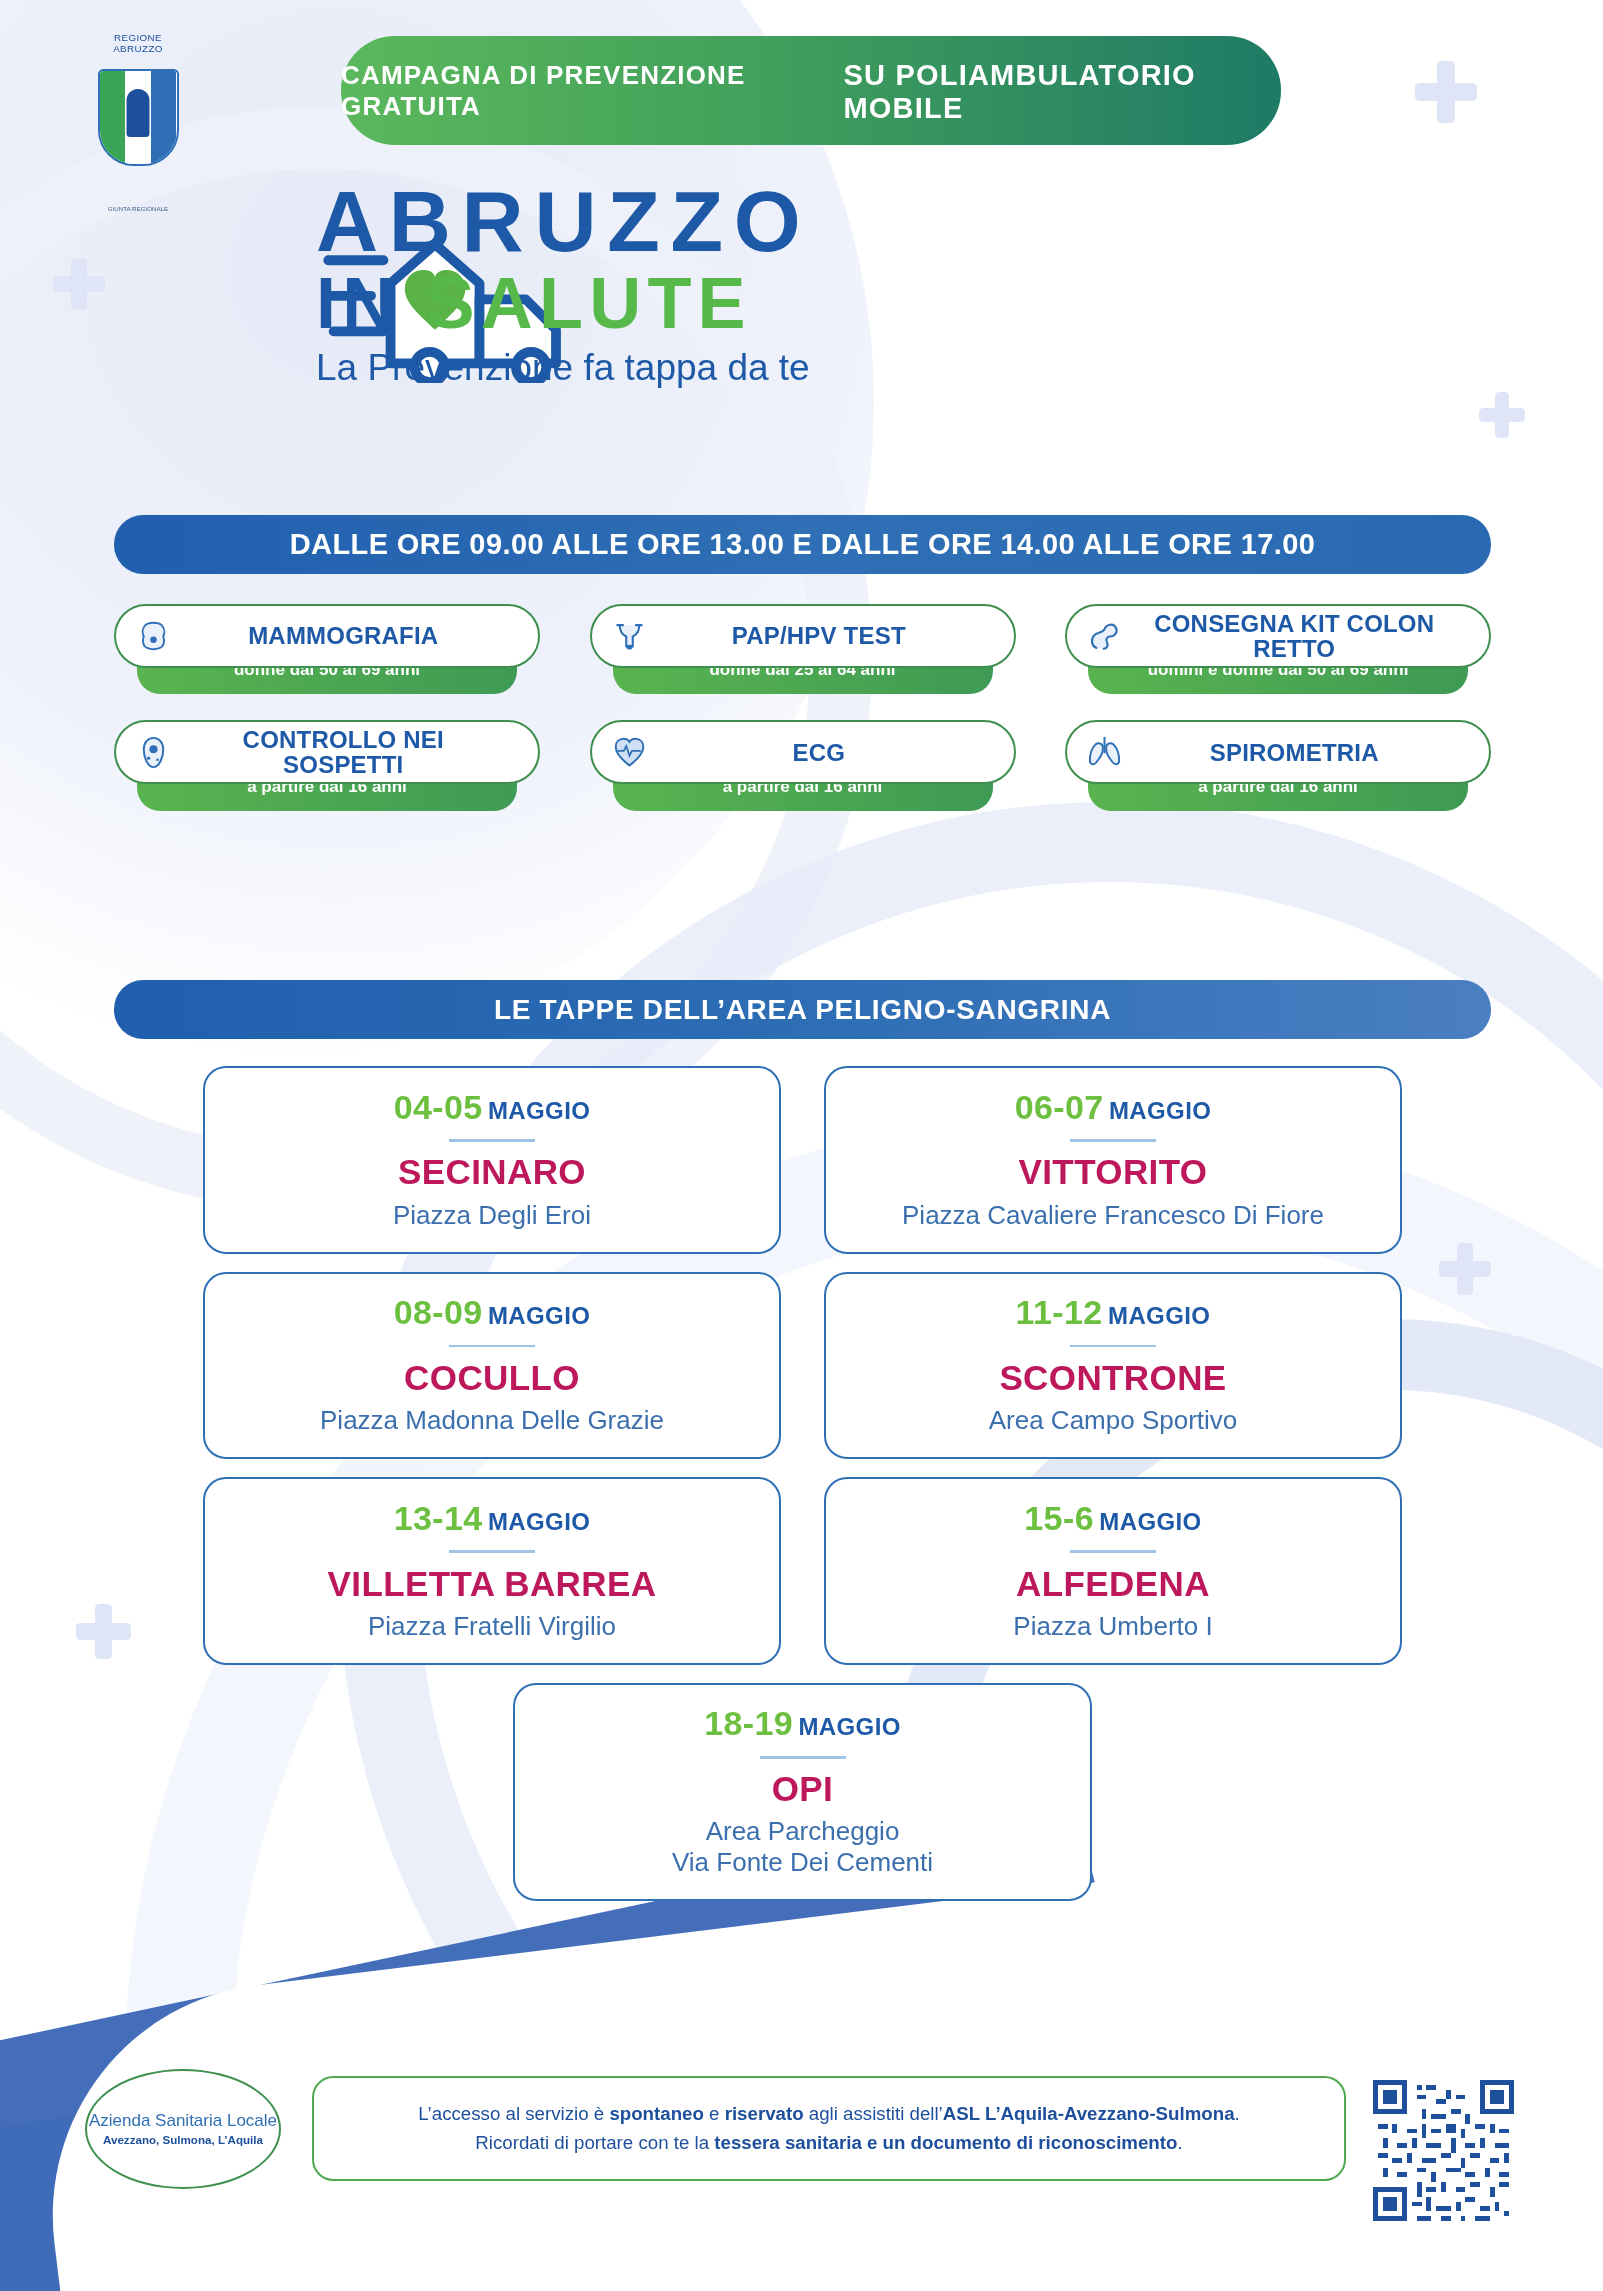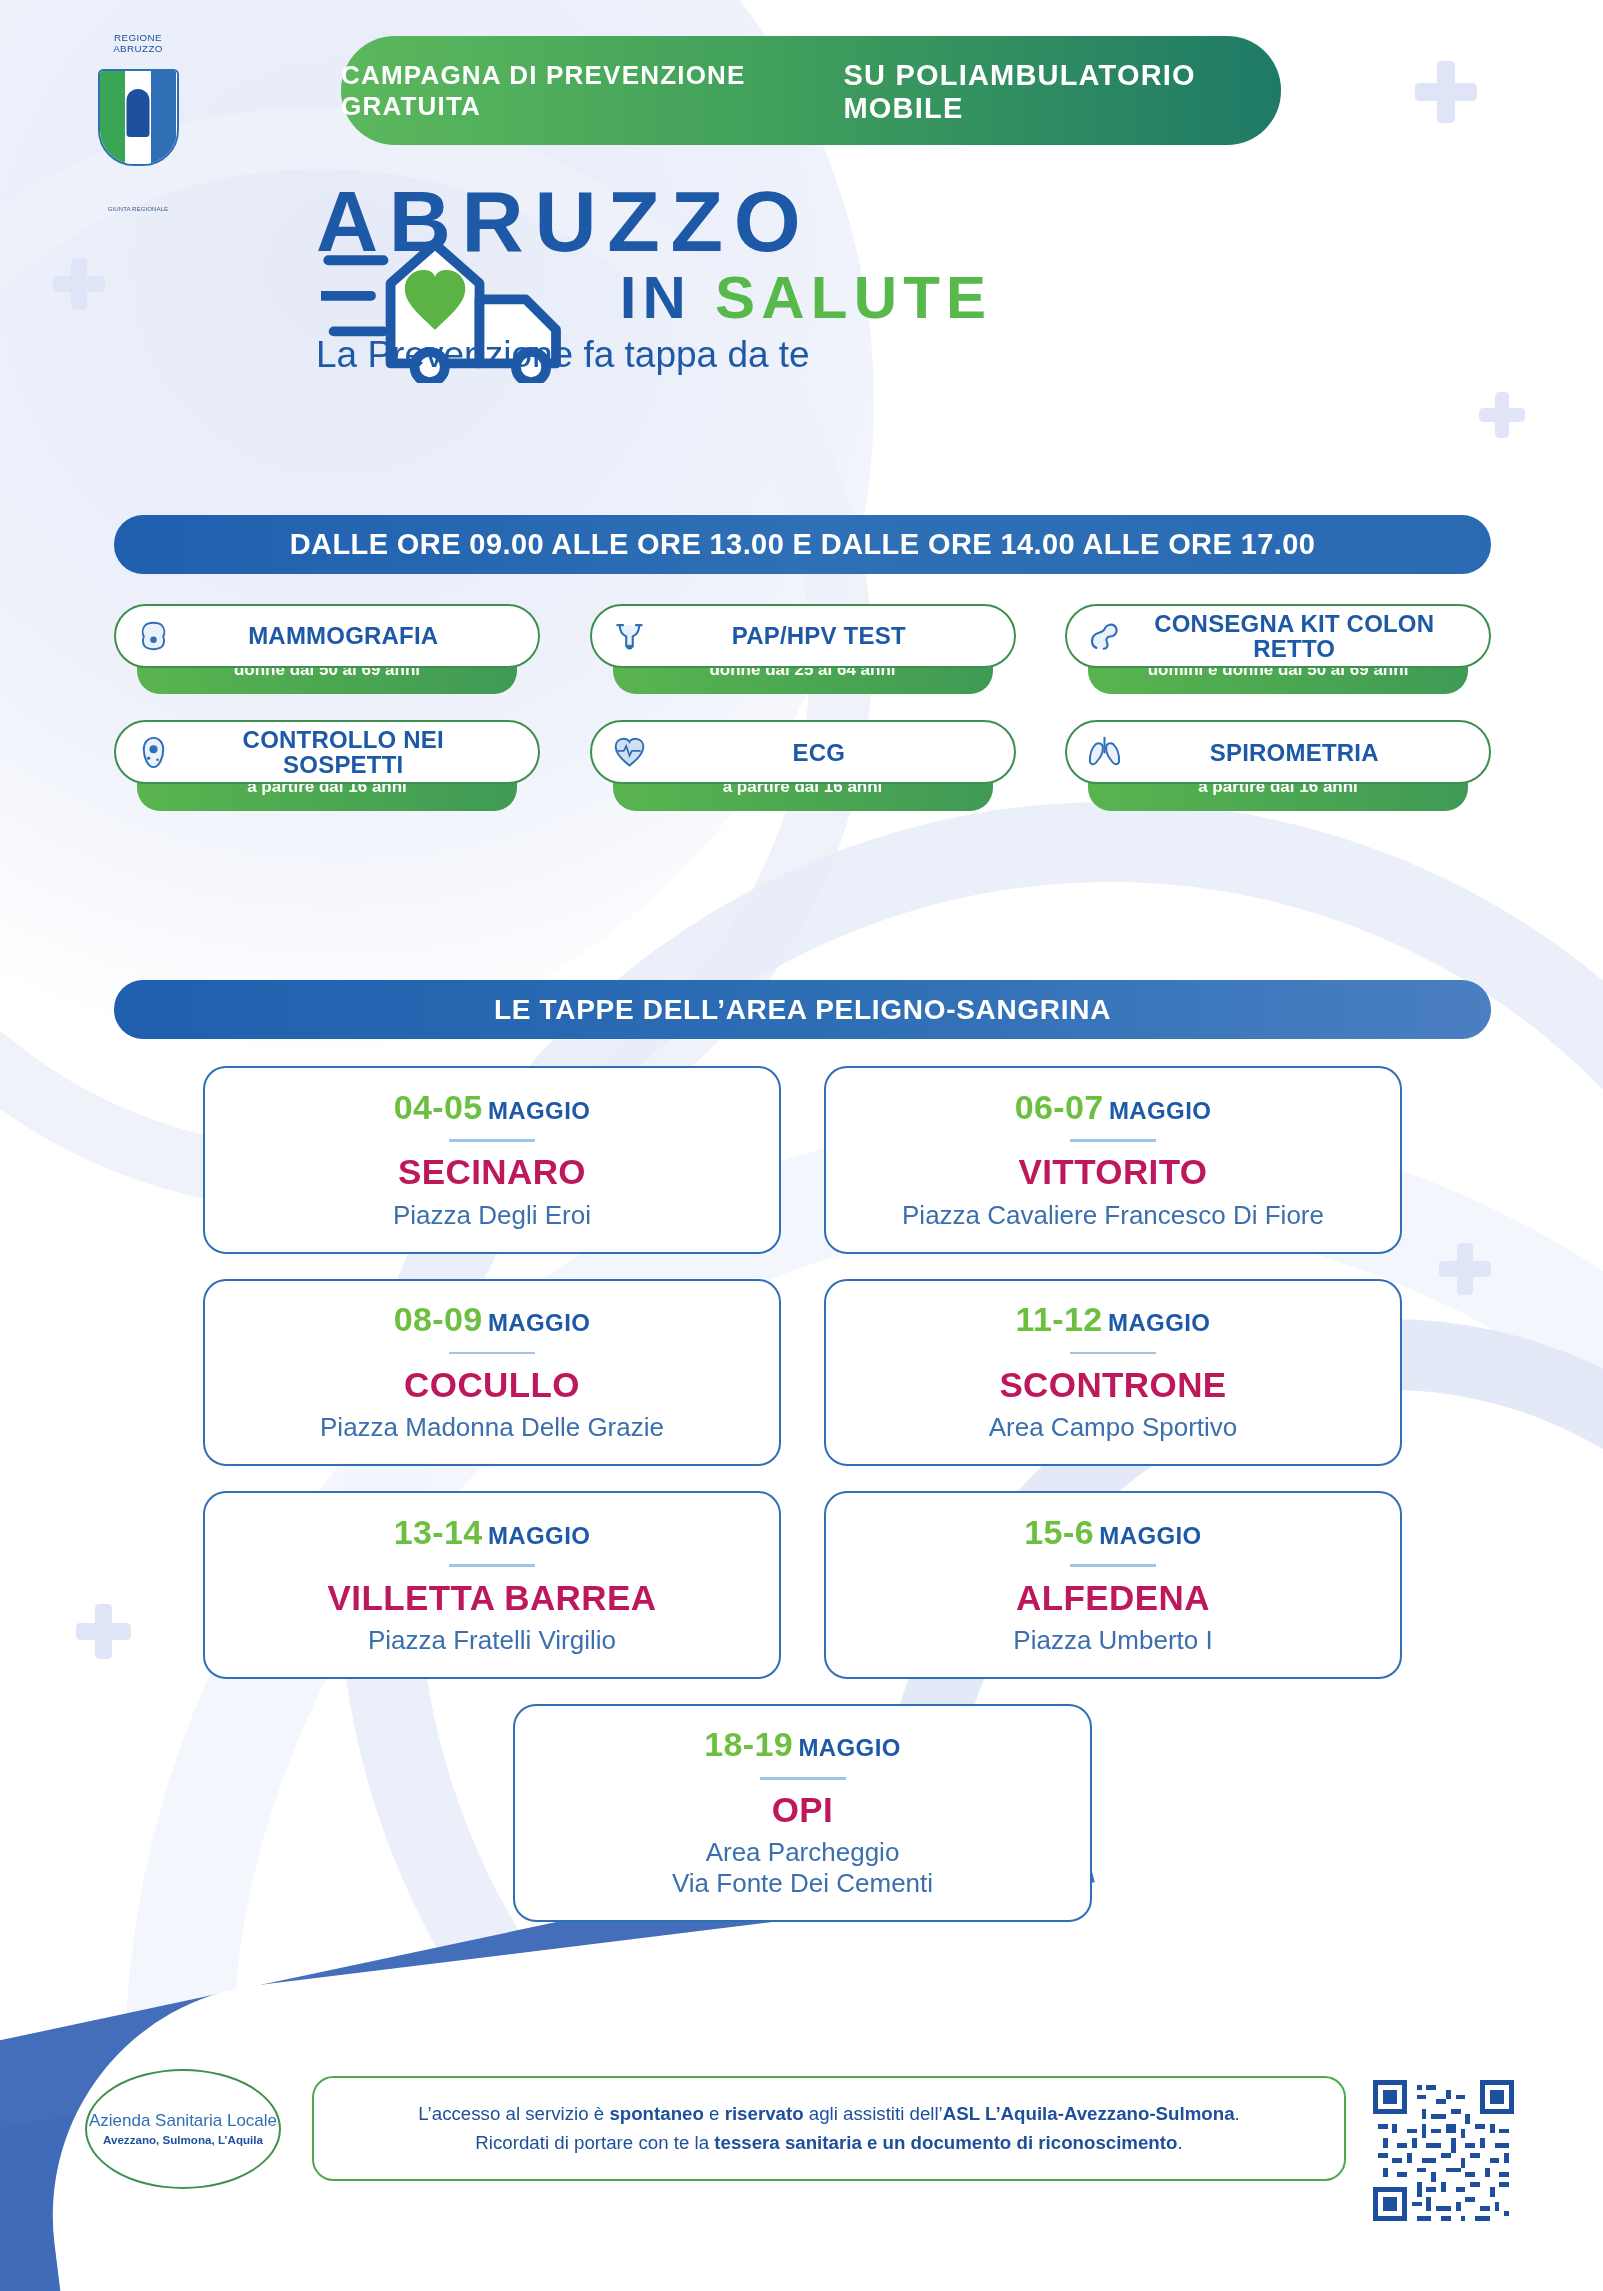--- a/index.html
+++ b/index.html
@@ -67,21 +67,21 @@
     display:flex;flex-direction:row;align-items:center;justify-content:center;
     color:#fff;letter-spacing:1.2px;
   }
   .topbar .l1{font-size:26px;font-weight:bold;}
   .topbar .l1 b{font-weight:bold;}
   .topbar .l2{font-size:29px;font-weight:bold;margin-top:3.6px;}
 
   
   .brand{position:absolute;left:316px;top:178px;width:980px;}
   .brand .word1{font-size:86px;font-weight:bold;color:#1d59a6;letter-spacing:10.7px;line-height:1.02;}
-  .brand .word2{font-size:60px;font-weight:bold;letter-spacing:6.2px;line-height:1.05;text-align:center;}
+  .brand .word2{font-size:72px;font-weight:bold;letter-spacing:6.2px;line-height:1.05;}
   .brand .word2 .in{color:#1d59a6;}
   .brand .word2 .salute{color:#57b94a;}
   .brand .tagline{font-size:37px;color:#1d59a6;margin-top:5.3px;}
 
   .truck{position:absolute;left:321px;top:214px;width:285px;height:169px;}
 
   
   .hours{
     position:absolute;left:114px;top:515px;width:1377px;height:59px;
     background:linear-gradient(90deg,#1f5fae 0%, #2f6fb5 50%, #2a6ab3 100%);
@@ -114,21 +114,21 @@
   
   .stages-title{
     position:absolute;left:114px;top:980px;width:1377px;height:59px;
     background:linear-gradient(90deg,#1f5fae 0%, #2f6fb5 55%, #4a7fc2 100%);
     border-radius:29px;display:flex;align-items:center;justify-content:center;
     color:#fff;font-size:28px;font-weight:bold;letter-spacing:0.7px;
   }
 
   
   .stages{position:absolute;left:203px;top:1066px;width:1199px;}
-  .strow{display:flex;gap:43px;margin-bottom:25px;}
+  .strow{display:flex;gap:43px;margin-bottom:18px;}
   .scardbox{
     flex:1;background:#fff;border:2.7px solid #2f6fb5;border-radius:23px;
     padding:19.6px 16px 21.4px;box-sizing:border-box;text-align:center;min-height:185px;
     display:flex;flex-direction:column;align-items:center;justify-content:center;
   }
   .scardbox .date{font-size:34px;font-weight:bold;color:#6cbf3f;letter-spacing:0.4px;}
   .scardbox .date .mon{font-size:24px;color:#1d59a6;font-weight:bold;margin-left:5.3px;}
   .scardbox .rule{width:86px;height:2.7px;background:#9fc4e8;margin:12.5px 0 10.7px;}
   .scardbox .town{font-size:35px;font-weight:bold;color:#be185d;letter-spacing:0.4px;}
   .scardbox .place{font-size:26px;color:#3b6fad;margin-top:7.1px;line-height:1.18;}

